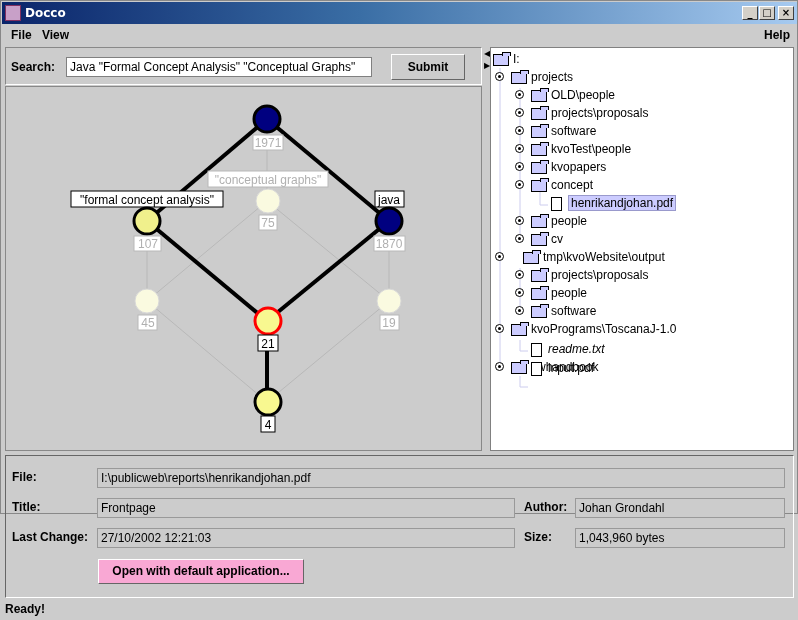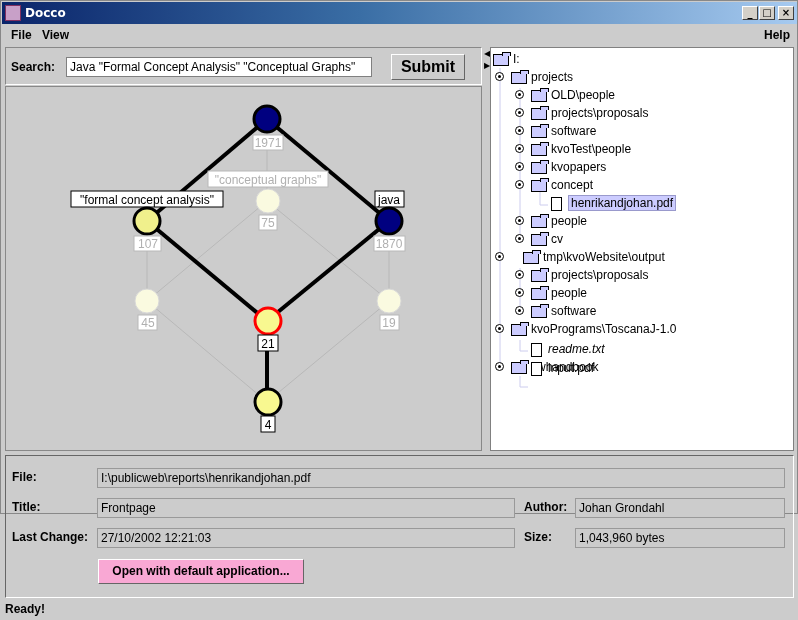--- a/index.html
+++ b/index.html
@@ -7,21 +7,21 @@
   .window { position:absolute; left:0; top:0; width:798px; height:514px; border:1px solid #888; background:#cccccc; }
   .titlebar { position:absolute; left:1px; top:1px; width:795px; height:22px; background:linear-gradient(to right,#0a246a 0%,#3a6ea5 45%,#a6caf0 100%); color:#fff; font-weight:bold; font-family:"DejaVu Sans", sans-serif; font-size:12px; }
   .titlebar .app-icon { position:absolute; left:3px; top:3px; width:16px; height:16px; background:#c8a0c8; border:1px solid #803060; }
   .titlebar .title { position:absolute; left:23px; top:4px; }
   .winbtn { position:absolute; top:4px; width:16px; height:14px; background:#d4d0c8; border:1px solid; border-color:#fff #404040 #404040 #fff; color:#000; font-size:10px; line-height:12px; text-align:center; font-weight:bold; }
   .menubar { position:absolute; left:1px; top:23px; width:795px; height:22px; }
   .menu-item { position:absolute; top:4px; font-weight:bold; font-size:12px; }
   .searchbar { position:absolute; left:4px; top:46px; width:477px; height:38px; border:1px solid #888; border-bottom-color:#fff; border-right-color:#fff; }
   .search-label { position:absolute; left:5px; top:12px; font-weight:bold; }
   .search-input { position:absolute; left:60px; top:9px; width:306px; height:20px; border:1px solid #808080; background:#fff; font-family:"Liberation Sans", sans-serif; font-size:12px; padding:1px 3px; }
-  .submit-btn { position:absolute; left:385px; top:6px; width:74px; height:26px; background:#cccccc; border:1px solid; border-color:#fff #666 #666 #fff; font-weight:bold; font-size:16px; text-align:center; line-height:24px; }
+  .submit-btn { position:absolute; left:385px; top:6px; width:74px; height:26px; background:#cccccc; border:1px solid; border-color:#fff #666 #666 #fff; font-weight:bold; font-size:12px; text-align:center; line-height:24px; }
   .canvas { position:absolute; left:4px; top:85px; width:477px; height:365px; border:1px solid #888; background:#cccccc; }
   .splitter { position:absolute; left:482px; top:46px; width:7px; height:404px; background:#cccccc; }
   .splitter .arrow { position:absolute; left:1px; font-size:8px; color:#000; }
   .tree { position:absolute; left:489px; top:46px; width:304px; height:404px; background:#fff; border:1px solid #808080; }
   .tree-row { position:absolute; height:18px; font-size:12px; line-height:18px; white-space:nowrap; }
   .folder { display:inline-block; width:16px; height:12px; background:#ccccff; border:1px solid #000; position:relative; vertical-align:middle; margin-right:4px; }
   .folder::before { content:""; position:absolute; left:8px; top:-3px; width:7px; height:3px; background:#ccccff; border:1px solid #000; border-bottom:none; }
   .fileicon { display:inline-block; width:11px; height:14px; background:#fff; border:1px solid #000; vertical-align:middle; margin-right:6px; }
   .handle { position:absolute; width:9px; height:9px; border:1px solid #000; border-radius:50%; background:#fff; }
   .handle::after { content:""; position:absolute; left:2px; top:2px; width:3px; height:3px; background:#000; border-radius:50%; }

